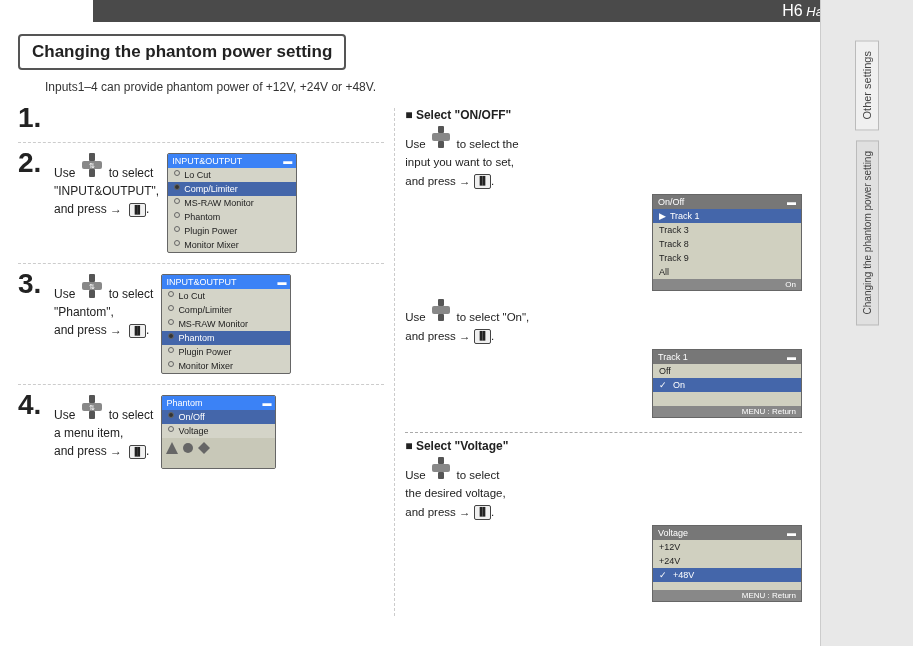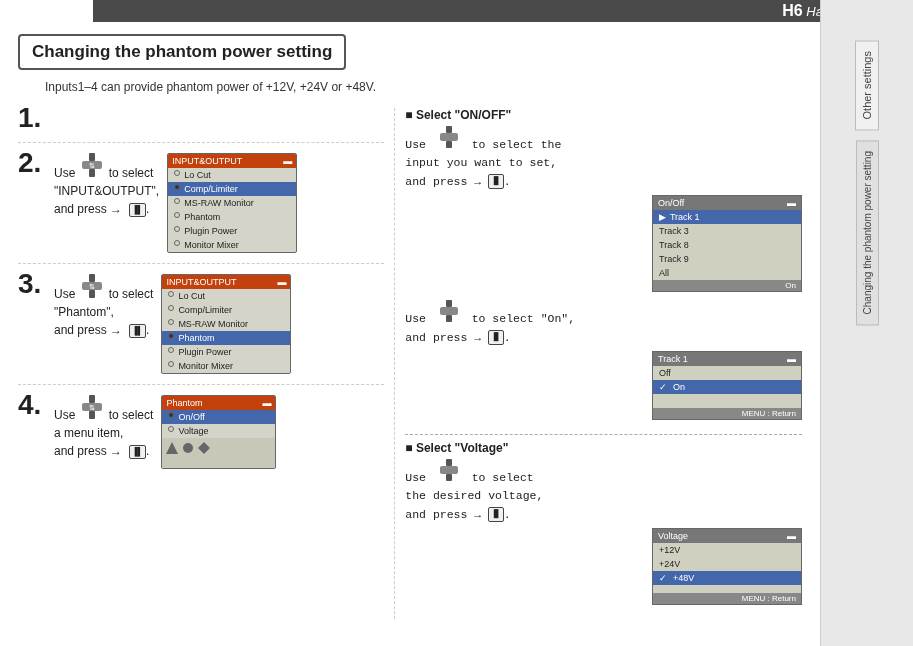--- a/index.html
+++ b/index.html
@@ -22,21 +22,21 @@
       background: #4a4a4a;
       display: flex;
       align-items: center;
       justify-content: flex-end;
       padding-right: 12px;
       color: #fff;
       font-size: 13px;
       font-style: italic;
     }
     .top-header span { color: #fff; }
-    .top-header strong { font-style: normal; font-size: 16px; font-weight: bold; }
+    .top-header strong { font-style: normal; font-size: 16px; font-weight: normal; }
 
     
     .right-sidebar {
       position: absolute;
       right: 0;
       top: 0;
       width: 93px;
       height: 646px;
       background: #e8e8e8;
       border-left: 1px solid #ccc;
@@ -188,21 +188,21 @@
     
     .screen-mock {
       border: 1px solid #666;
       border-radius: 2px;
       background: #d4d4c8;
       width: 130px;
       overflow: hidden;
       font-size: 9px;
     }
     .screen-title-bar {
-      background: #c2410c;
+      background: #3b82f6;
       color: #fff;
       font-size: 9px;
       padding: 2px 4px;
       display: flex;
       justify-content: space-between;
       align-items: center;
     }
     .screen-item {
       padding: 2px 6px;
       color: #222;
@@ -236,21 +236,20 @@
     }
     .section-label::before {
       content: '■ ';
     }
 
     .right-step-text {
       font-size: 11.5px;
       color: #222;
       line-height: 1.6;
       margin-bottom: 4px;
-      font-family: Liberation Mono, monospace;
     }
 
     .right-screen-row {
       display: flex;
       justify-content: flex-end;
     }
 
     .right-screen-mock {
       border: 1px solid #666;
       background: #d0d0c0;

